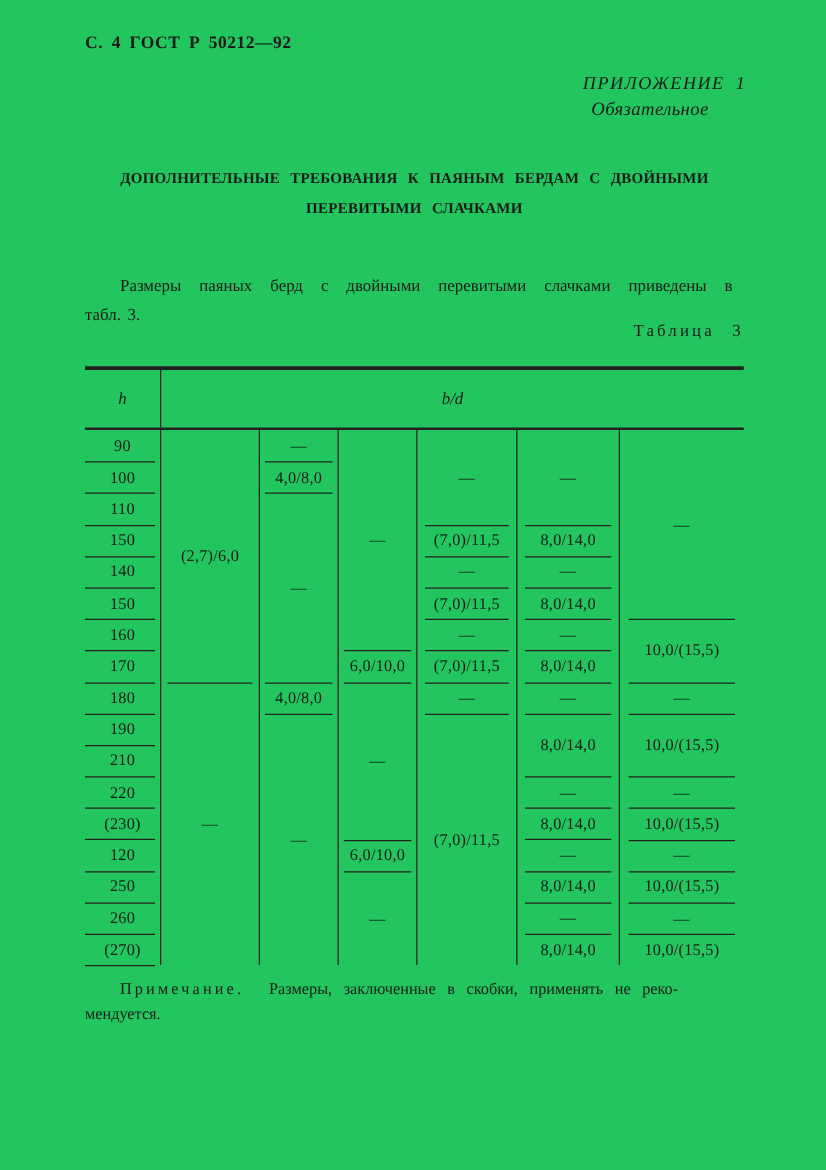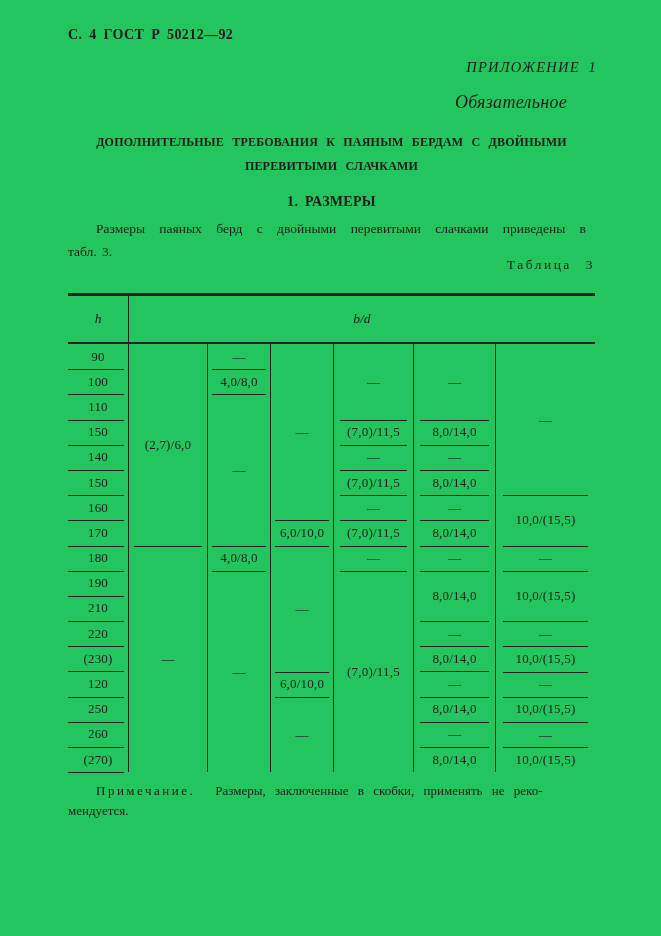--- a/index.html
+++ b/index.html
@@ -7,21 +7,21 @@
     position:relative; width:661px; height:936px; background:#22c55e;
     font-family:"Liberation Serif","DejaVu Serif",serif; color:#1b1b1b;
     overflow:hidden;
   }
   .page-header {
     position:absolute; top:27px; left:68px;
     font-size:14px; font-weight:bold; letter-spacing:.4px; word-spacing:3px;
   }
   .appendix { position:absolute; top:59px; left:68px; width:529px; text-align:right; font-style:italic; }
   .appendix-title { font-size:14.5px; letter-spacing:1.2px; word-spacing:4px; }
-  .appendix-subtitle { font-size:18px; margin-top:16px; padding-right:30px; letter-spacing:.3px; }
+  .appendix-subtitle { font-size:15px; margin-top:4px; padding-right:30px; letter-spacing:.3px; }
   .doc-title {
     position:absolute; top:131px; left:68px; width:527px; text-align:center;
     font-weight:bold; font-size:12px; line-height:23.5px; word-spacing:5px; letter-spacing:.2px;
   }
   .doc-title div { white-space:nowrap; }
   .section-title {
     position:absolute; top:194px; left:68px; width:527px; text-align:center;
     font-weight:bold; font-size:14px; word-spacing:3px; letter-spacing:.3px;
   }
   .intro { position:absolute; top:217px; left:68px; width:527px; font-size:13.5px; line-height:23px; }
@@ -69,21 +69,20 @@
   <div class="appendix">
     <div class="appendix-title">ПРИЛОЖЕНИЕ 1</div>
     <div class="appendix-subtitle">Обязательное</div>
   </div>
 
   <div class="doc-title">
     <div>ДОПОЛНИТЕЛЬНЫЕ ТРЕБОВАНИЯ К ПАЯНЫМ БЕРДАМ С ДВОЙНЫМИ</div>
     <div>ПЕРЕВИТЫМИ СЛАЧКАМИ</div>
   </div>
 
-  <div class="section-title">1. РАЗМЕРЫ</div>
 
   <div class="intro">
     <div class="intro-line1">Размеры паяных берд с двойными перевитыми слачками приведены в</div>
     <div class="intro-line2">табл. 3.</div>
   </div>
 
   <div class="tbl-caption">Таблица 3</div>
 
   <div class="tbl">
     <div class="tbl-head">

